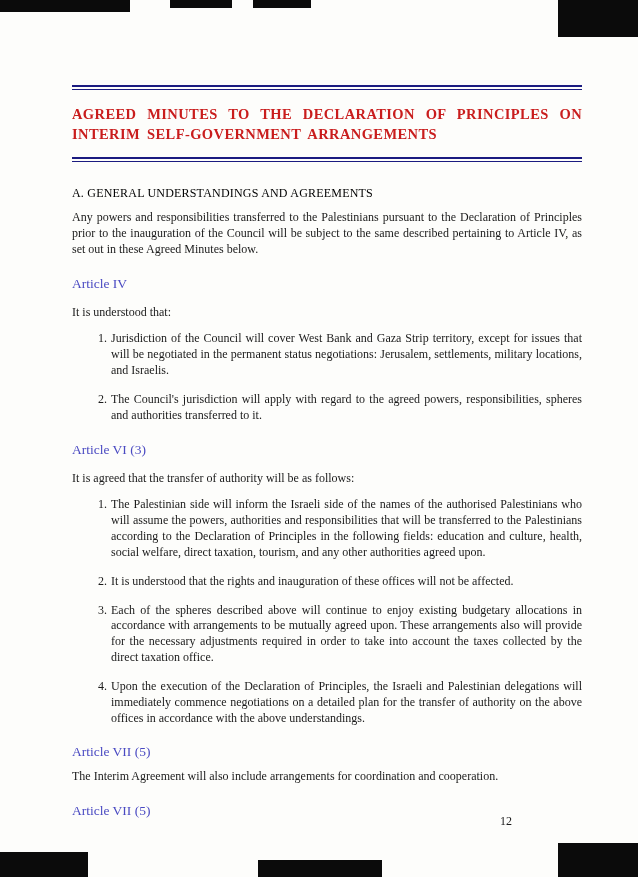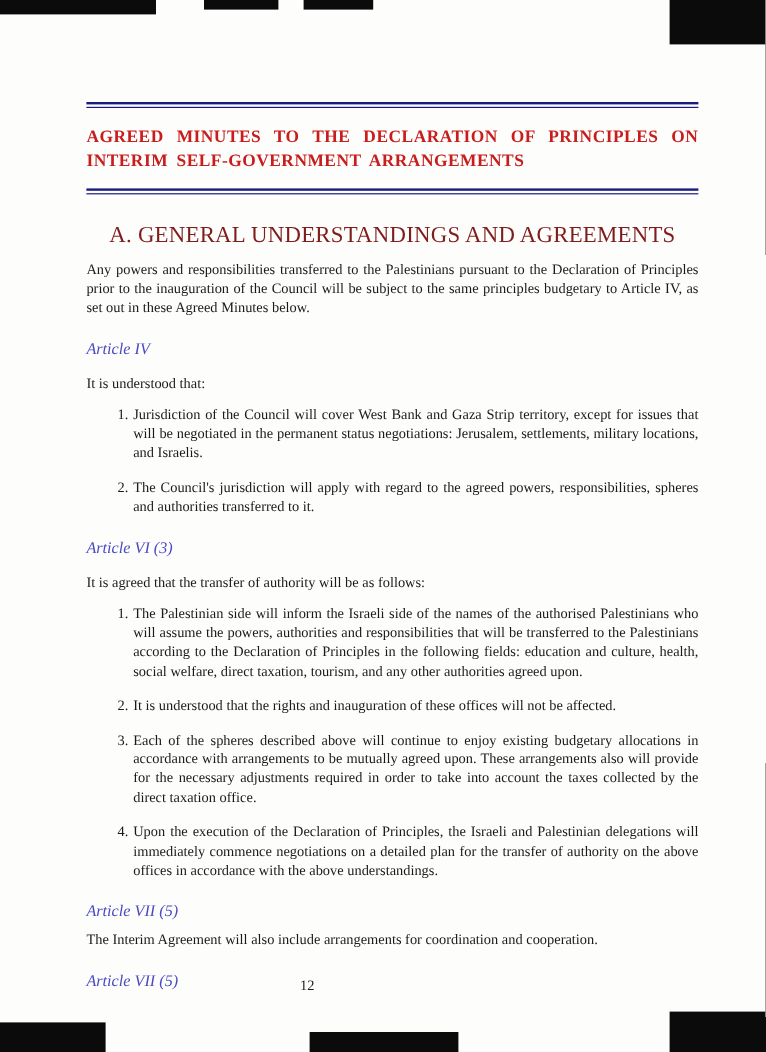--- a/index.html
+++ b/index.html
@@ -51,33 +51,31 @@
     color: #c91d1d;
     font-weight: bold;
     font-size: 14.5px;
     line-height: 1.35;
     letter-spacing: 0.4px;
     word-spacing: 3px;
     text-align: justify;
   }
 
   .heading-green {
-    color: #7f1d1d;
-    font-size: 19px;
+    color: #000000;
+    font-size: 12px;
     letter-spacing: 0.2px;
     margin: 24px 0 0 0;
     font-weight: normal;
-    text-align: center;
   }
   .heading-article {
     color: #4a4ac2;
     font-size: 13.5px;
     margin: 18px 0 0 0;
     font-weight: normal;
-    font-style: italic;
   }
 
   .body-text {
     font-size: 12px;
     line-height: 1.32;
     text-align: justify;
     margin: 9px 0 0 0;
   }
   .intro-text {
     font-size: 12px;
@@ -96,21 +94,21 @@
     margin-bottom: 13px;
     padding-left: 1px;
   }
   ol.doc-list li:last-child { margin-bottom: 0; }
 
   .page-number {
     position: absolute;
     left: 0;
     top: 814px;
     width: 512px;
-    text-align: center;
+    text-align: right;
     font-size: 12px;
     color: #1a1a1a;
   }
 </style>
 </head>
 <body>
 
 <div class="page">
 
   <div class="scan-mark mark-top-left"></div>
@@ -124,21 +122,21 @@
   <div class="content">
 
     <div class="double-rule rule-top"></div>
 
     <div class="doc-title">AGREED MINUTES TO THE DECLARATION OF PRINCIPLES ON INTERIM SELF-GOVERNMENT ARRANGEMENTS</div>
 
     <div class="double-rule rule-bottom"></div>
 
     <h2 class="heading-green">A. GENERAL UNDERSTANDINGS AND AGREEMENTS</h2>
 
-    <p class="body-text">Any powers and responsibilities transferred to the Palestinians pursuant to the Declaration of Principles prior to the inauguration of the Council will be subject to the same principles budgetary to Article IV, as set out in these Agreed Minutes below.</p>
+    <p class="body-text">Any powers and responsibilities transferred to the Palestinians pursuant to the Declaration of Principles prior to the inauguration of the Council will be subject to the same described pertaining to Article IV, as set out in these Agreed Minutes below.</p>
 
 
     <h3 class="heading-article">Article IV</h3>
 
     <p class="intro-text">It is understood that:</p>
 
     <ol class="doc-list">
       <li>Jurisdiction of the Council will cover West Bank and Gaza Strip territory, except for issues that will be negotiated in the permanent status negotiations: Jerusalem, settlements, military locations, and Israelis.</li>
       <li>The Council's jurisdiction will apply with regard to the agreed powers, responsibilities, spheres and authorities transferred to it.</li>
     </ol>

